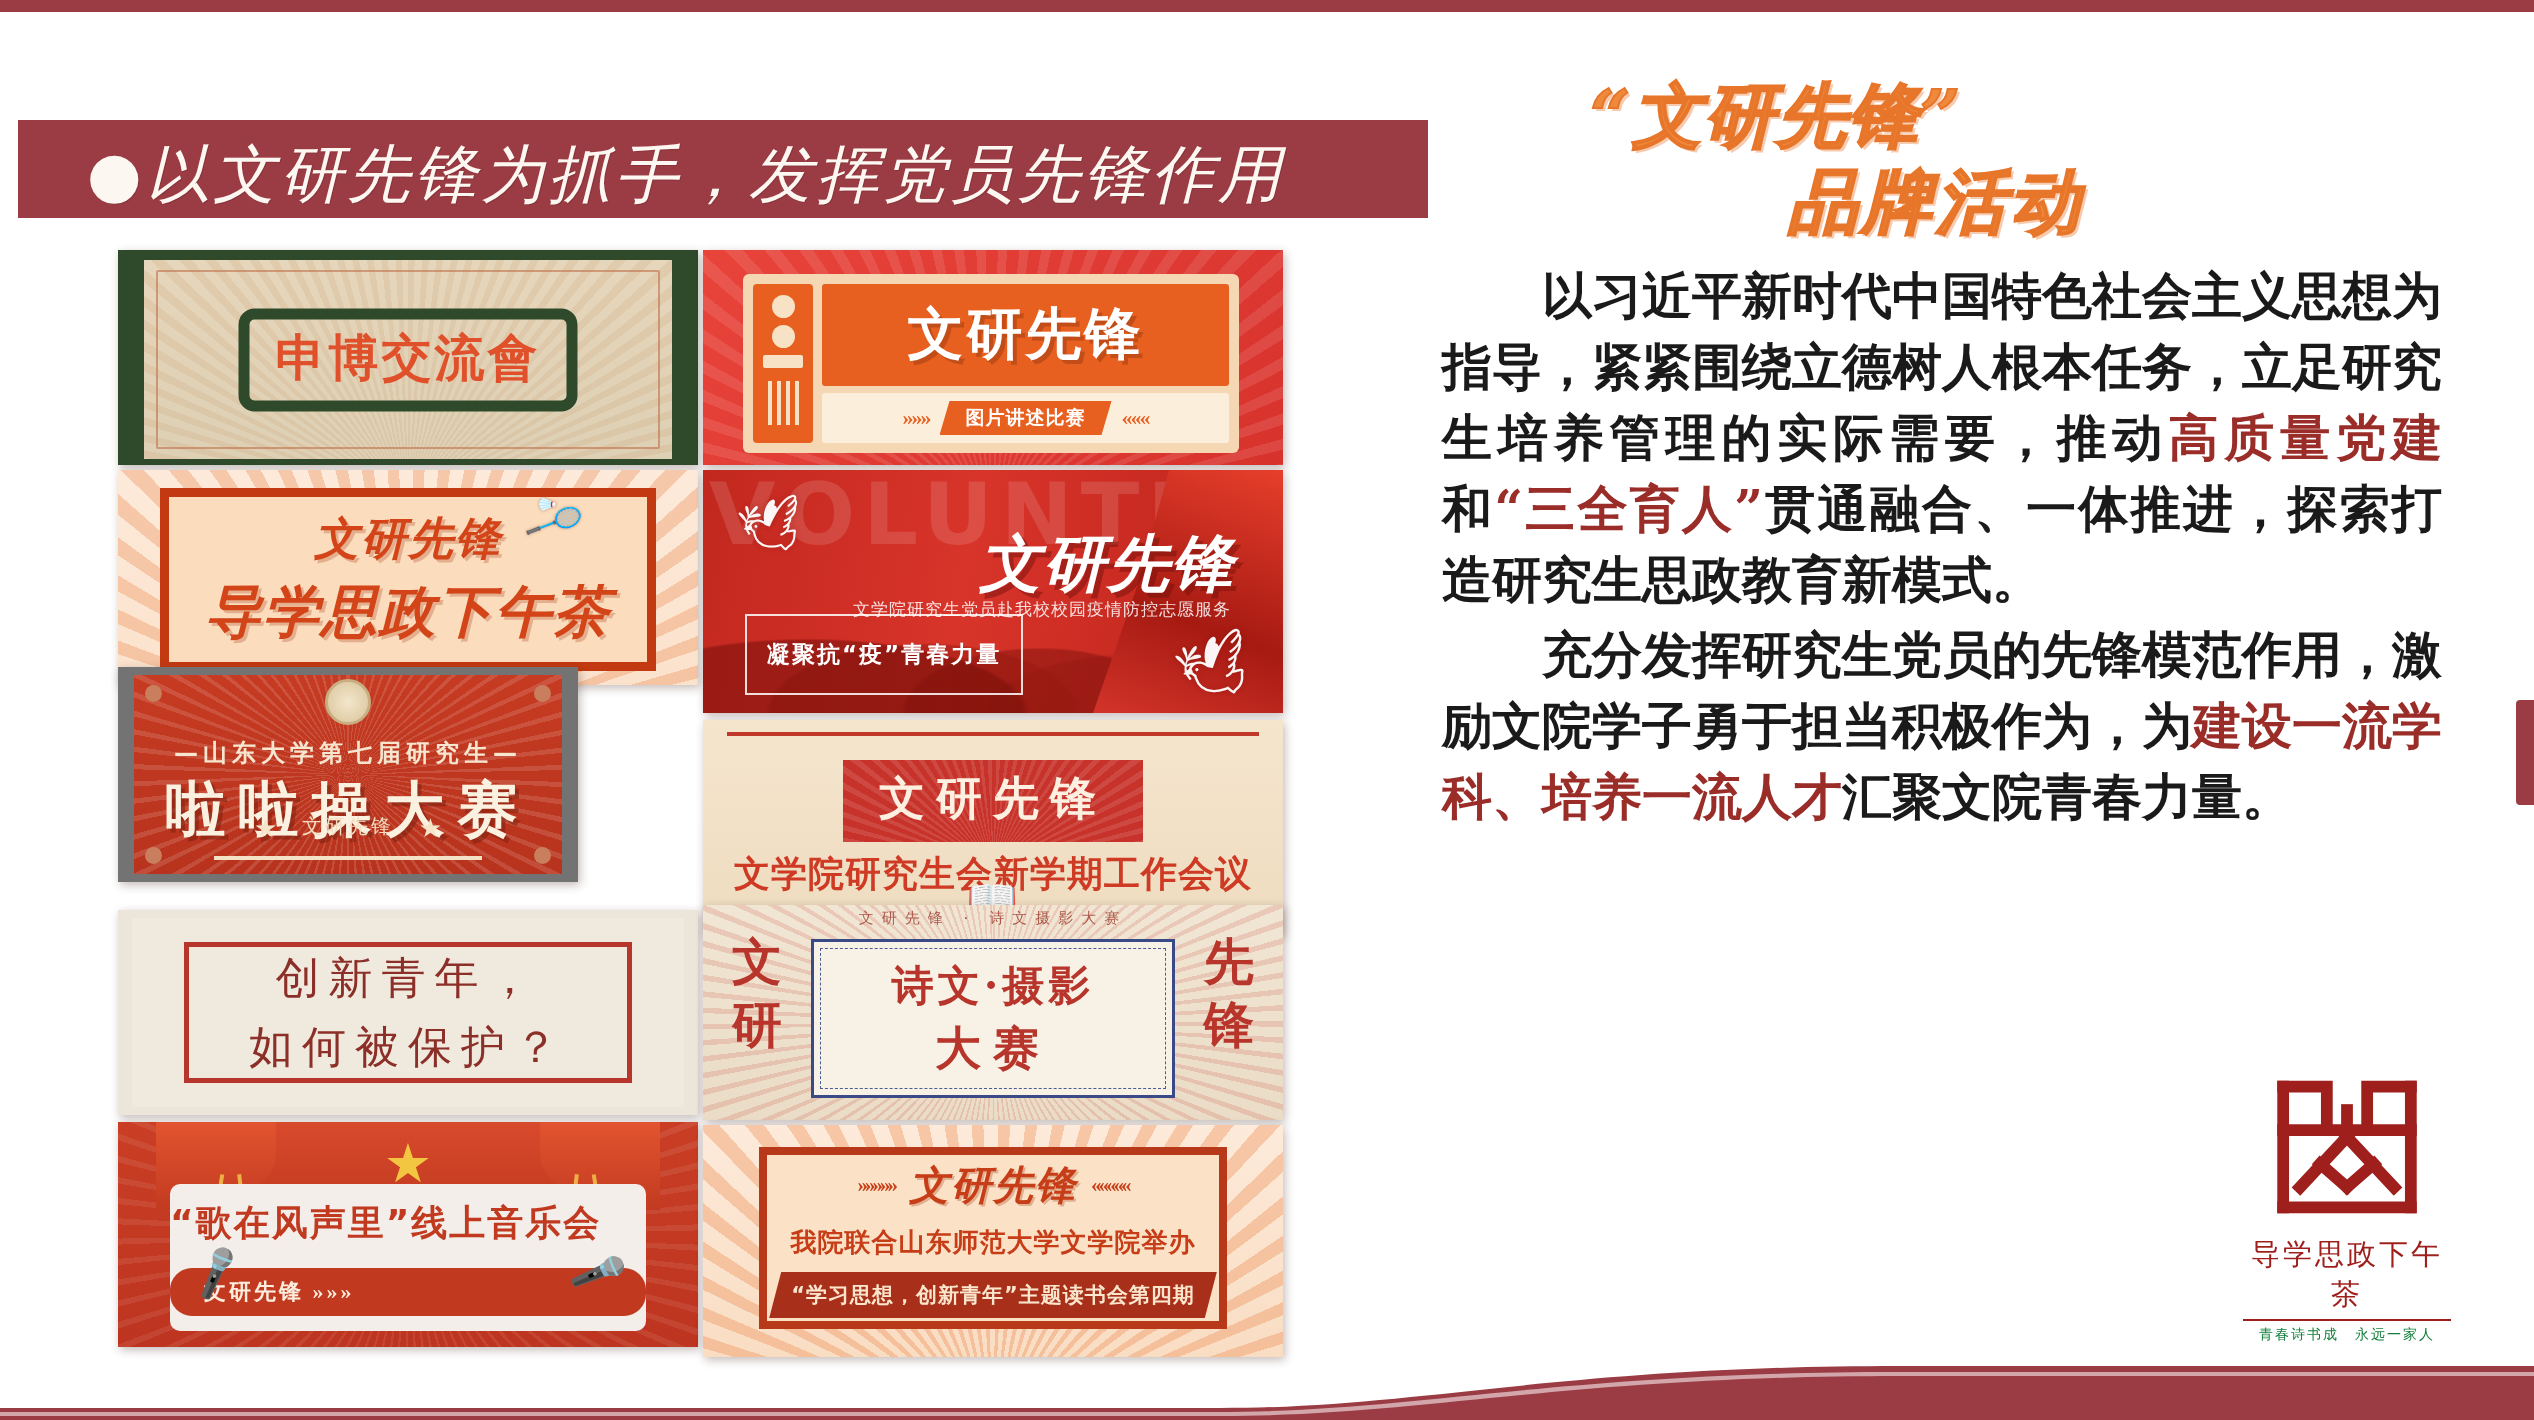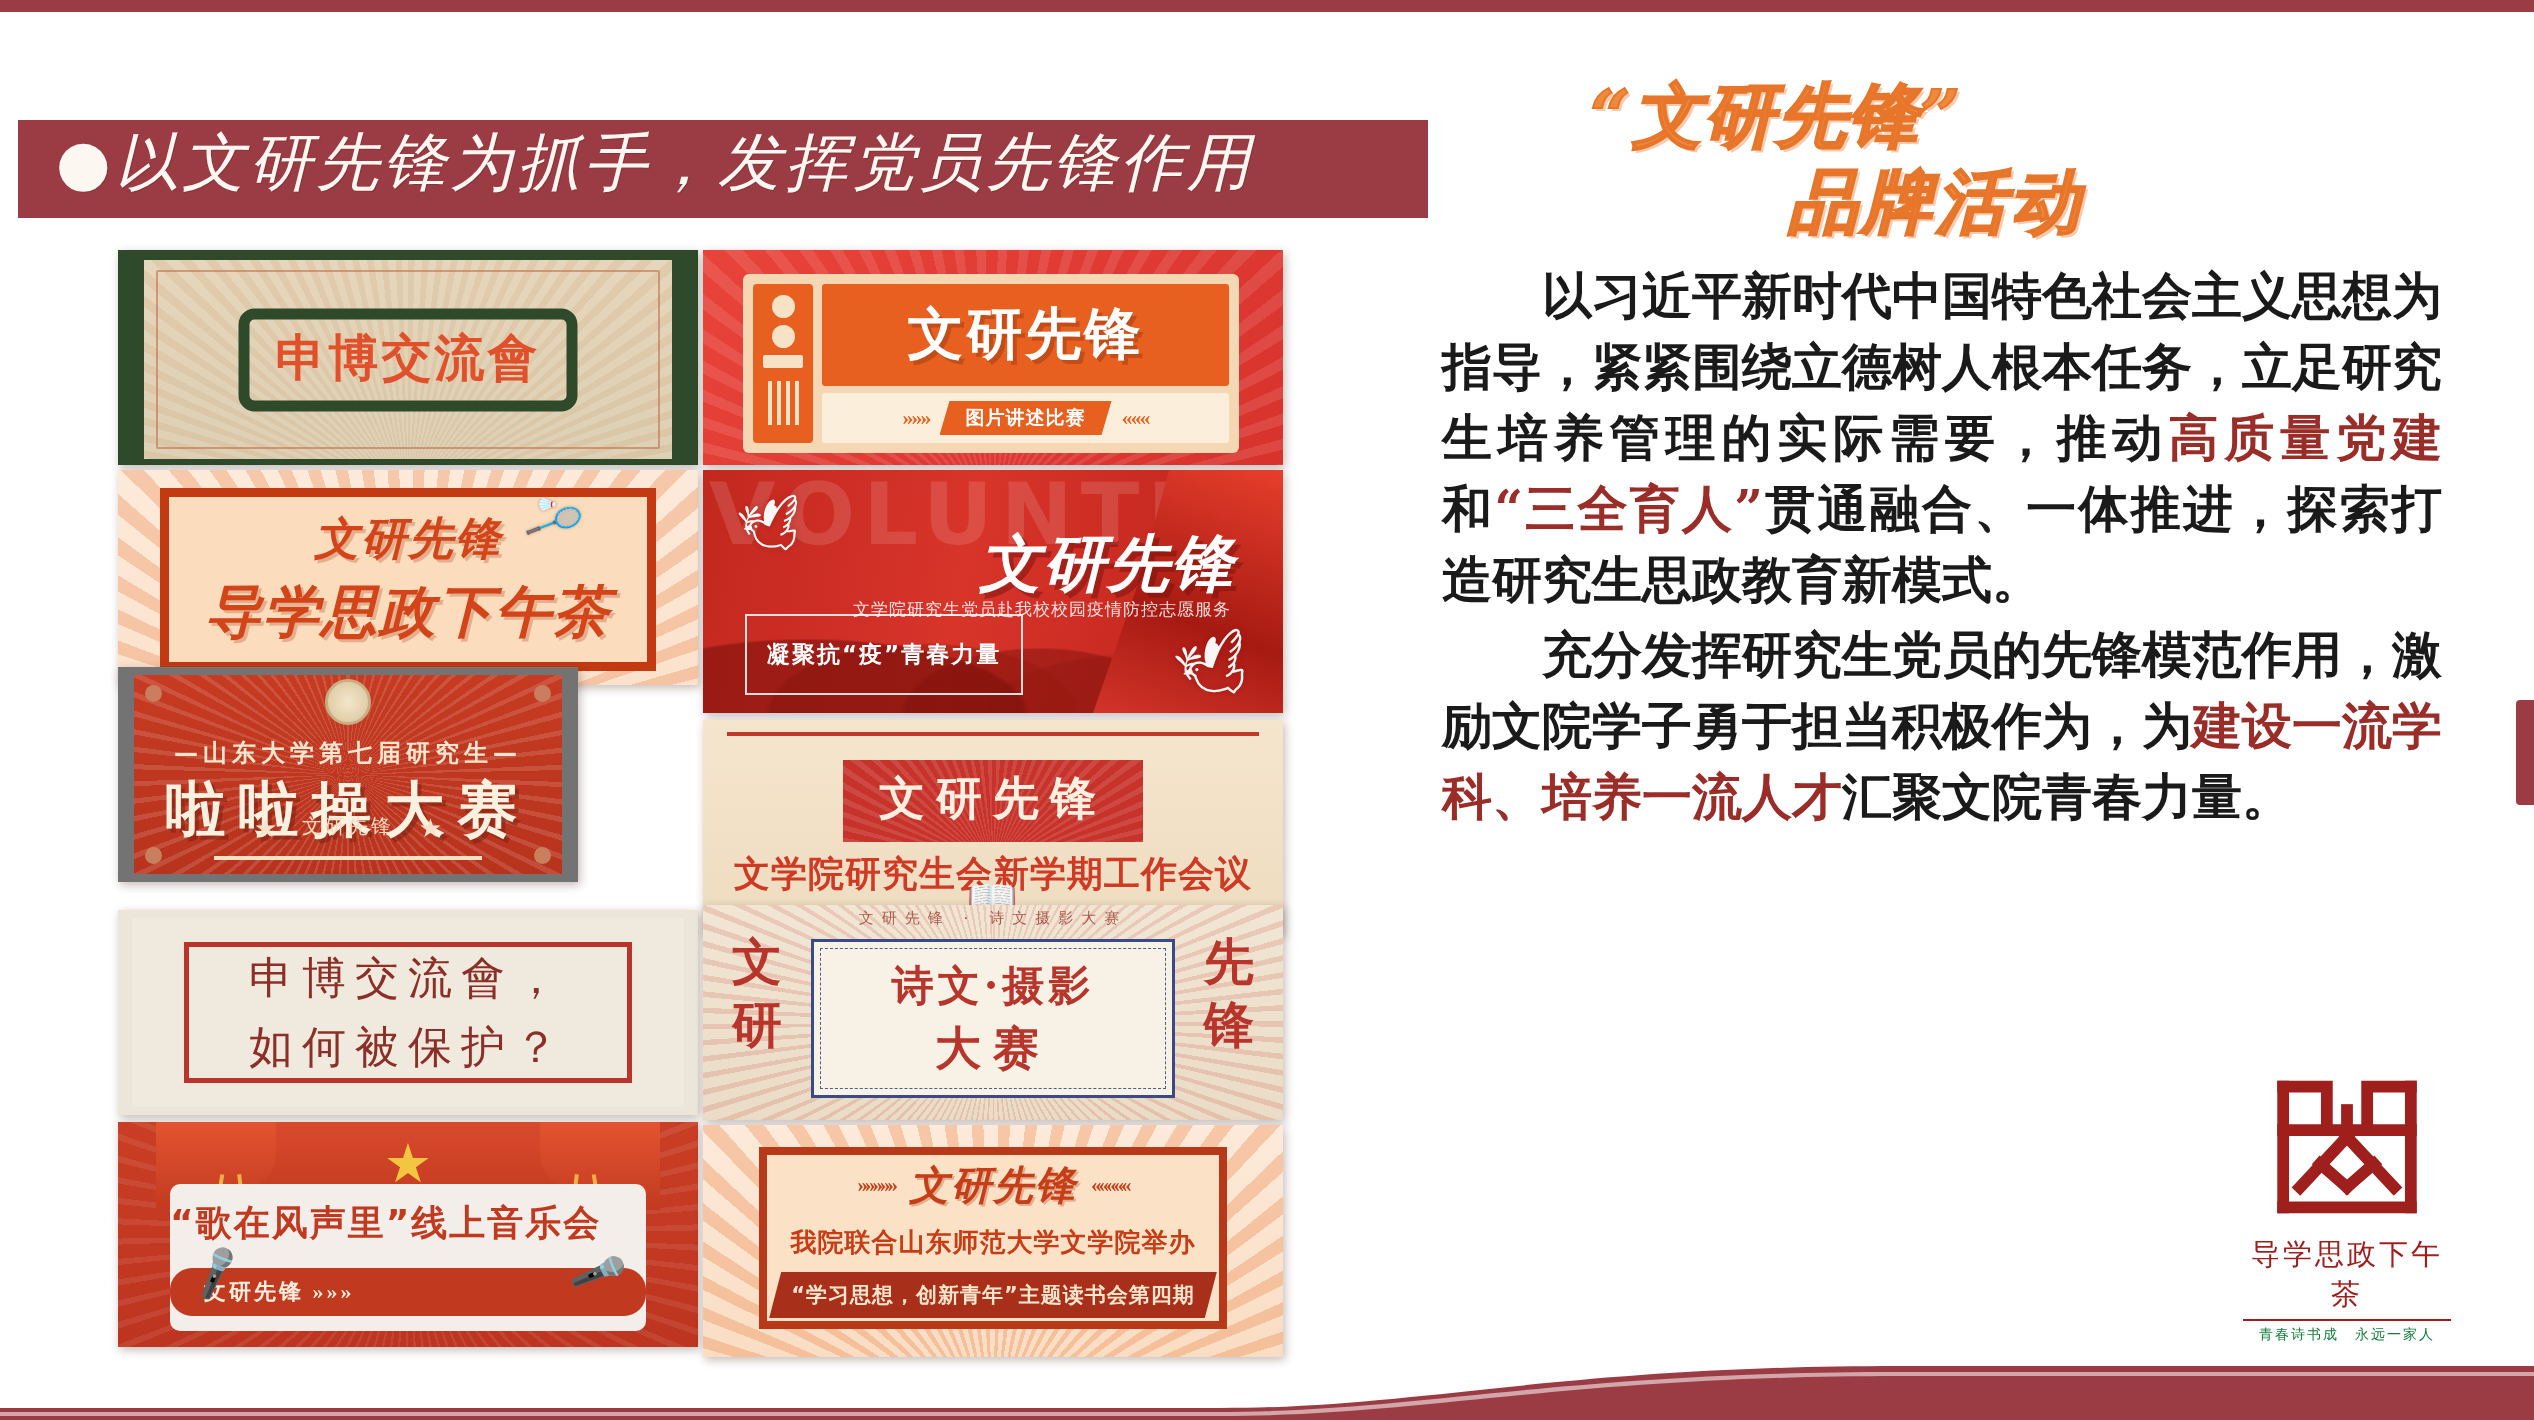--- a/index.html
+++ b/index.html
@@ -31,21 +31,21 @@
   }
 
   
   .left-col {
     position: absolute; left: 0; top: 120px; width: 1470px; height: 1240px;
   }
   .section-title-bar {
     position: absolute; left: 18px; top: 0;
     width: 1410px; height: 98px;
     background: #9b3b43;
-    display: flex; align-items: flex-start;
+    display: flex; align-items: flex-end; padding-left: 31px;
   }
   .section-title-text {
     color: #fdf7f2;
     font-size: 63px;
     letter-spacing: 4px;
     padding-left: 38px;
     white-space: nowrap;
     font-family: "DejaVu Serif", "Liberation Serif", serif;
     font-weight: 400;
     font-style: italic;
@@ -534,21 +534,21 @@
     <div class="poster p6">
       <div class="topline"></div>
       <div class="p-title">文研先锋</div>
       <div class="p-sub">文学院研究生会新学期工作会议</div>
       <div class="book">📖</div>
     </div>
 
     <div class="poster p7">
       <div class="inner">
         <div class="frame">
-          <div class="p-title">申博交流會，</div>
+          <div class="p-title">创新青年，</div>
           <div class="p-sub">如何被保护？</div>
         </div>
       </div>
     </div>
 
     <div class="poster p8">
       <div class="rays"></div>
       <div class="topglyph">文研先锋 · 诗文摄影大赛</div>
       <div class="side l">文研</div>
       <div class="side r">先锋</div>

